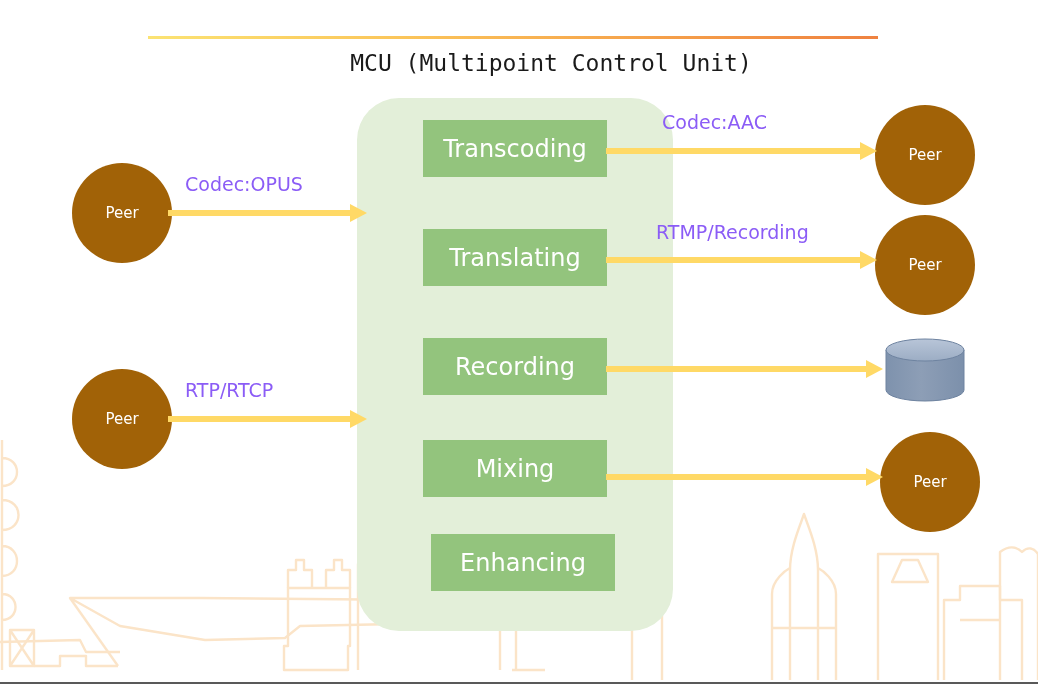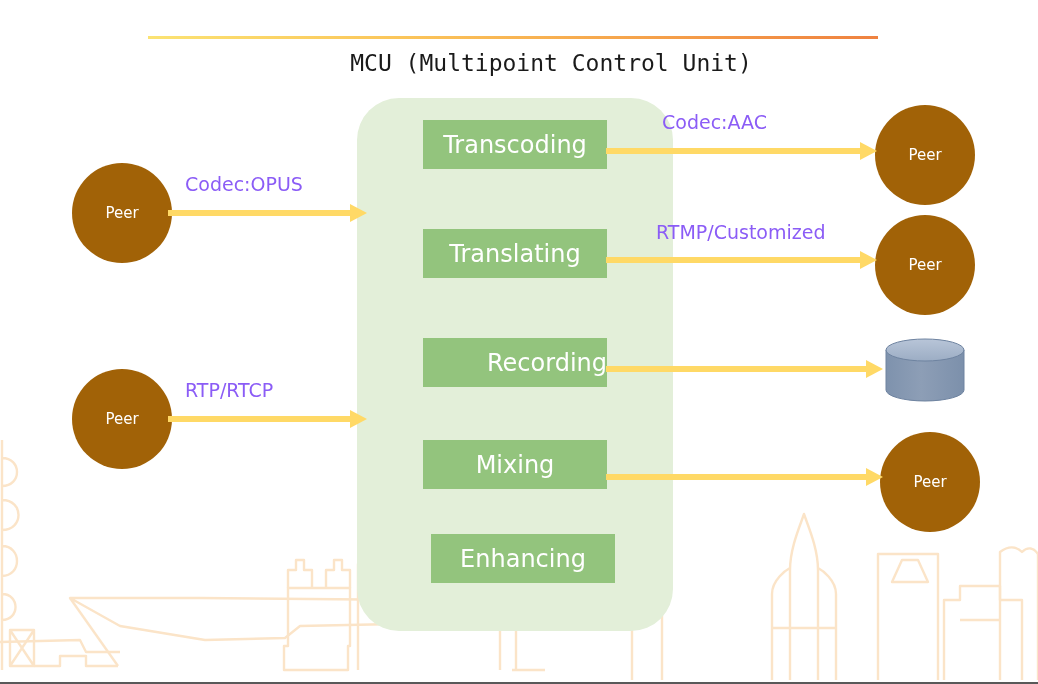--- a/index.html
+++ b/index.html
@@ -62,21 +62,21 @@
     height: 533px;
     background: #e3efd9;
     border-radius: 42px;
   }
 
   
   .fn-box {
     position: absolute;
     left: 423px;
     width: 184px;
-    height: 49px;
+    height: 57px;
     background: #93c47d;
     color: #ffffff;
     font-size: 24px;
     display: flex;
     align-items: center;
     justify-content: center;
     box-sizing: border-box;
   }
   .fn-box .fn-label { line-height: 1; }
 
@@ -168,21 +168,21 @@
   <div id="title">MCU (Multipoint Control Unit)</div>
 
   <div id="mcu-container"></div>
 
   <div class="fn-box" style="top:120px;">
     <span class="fn-label">Transcoding</span>
   </div>
   <div class="fn-box" style="top:229px;">
     <span class="fn-label">Translating</span>
   </div>
-  <div class="fn-box" style="top:338px;justify-content:flex-end;">
+  <div class="fn-box" style="top:338px;">
     <span class="fn-label">Recording</span>
   </div>
   <div class="fn-box" style="top:440px;">
     <span class="fn-label">Mixing</span>
   </div>
   <div class="fn-box" style="top:534px;margin-left:8px;">
     <span class="fn-label">Enhancing</span>
   </div>
 
   <div class="peer" style="left:72px; top:163px;">
@@ -233,21 +233,21 @@
   <svg class="arrow" style="left:606px; top:139px; width:272px;" viewBox="0 0 272 24">
     <path d="M0 12 L254 12" stroke="#ffd966" stroke-width="6" fill="none"></path>
     <path d="M254 3 L271 12 L254 21 Z" fill="#ffd966"></path>
   </svg>
   <div class="edge-label" style="left:662px; top:111px;">Codec:AAC</div>
 
   <svg class="arrow" style="left:606px; top:248px; width:272px;" viewBox="0 0 272 24">
     <path d="M0 12 L254 12" stroke="#ffd966" stroke-width="6" fill="none"></path>
     <path d="M254 3 L271 12 L254 21 Z" fill="#ffd966"></path>
   </svg>
-  <div class="edge-label" style="left:656px; top:221px;">RTMP/Customized</div>
+  <div class="edge-label" style="left:656px; top:221px;">RTMP/Recording</div>
 
   <svg class="arrow" style="left:606px; top:357px; width:278px;" viewBox="0 0 278 24">
     <path d="M0 12 L260 12" stroke="#ffd966" stroke-width="6" fill="none"></path>
     <path d="M260 3 L277 12 L260 21 Z" fill="#ffd966"></path>
   </svg>
 
   <svg class="arrow" style="left:606px; top:465px; width:278px;" viewBox="0 0 278 24">
     <path d="M0 12 L260 12" stroke="#ffd966" stroke-width="6" fill="none"></path>
     <path d="M260 3 L277 12 L260 21 Z" fill="#ffd966"></path>
   </svg>

